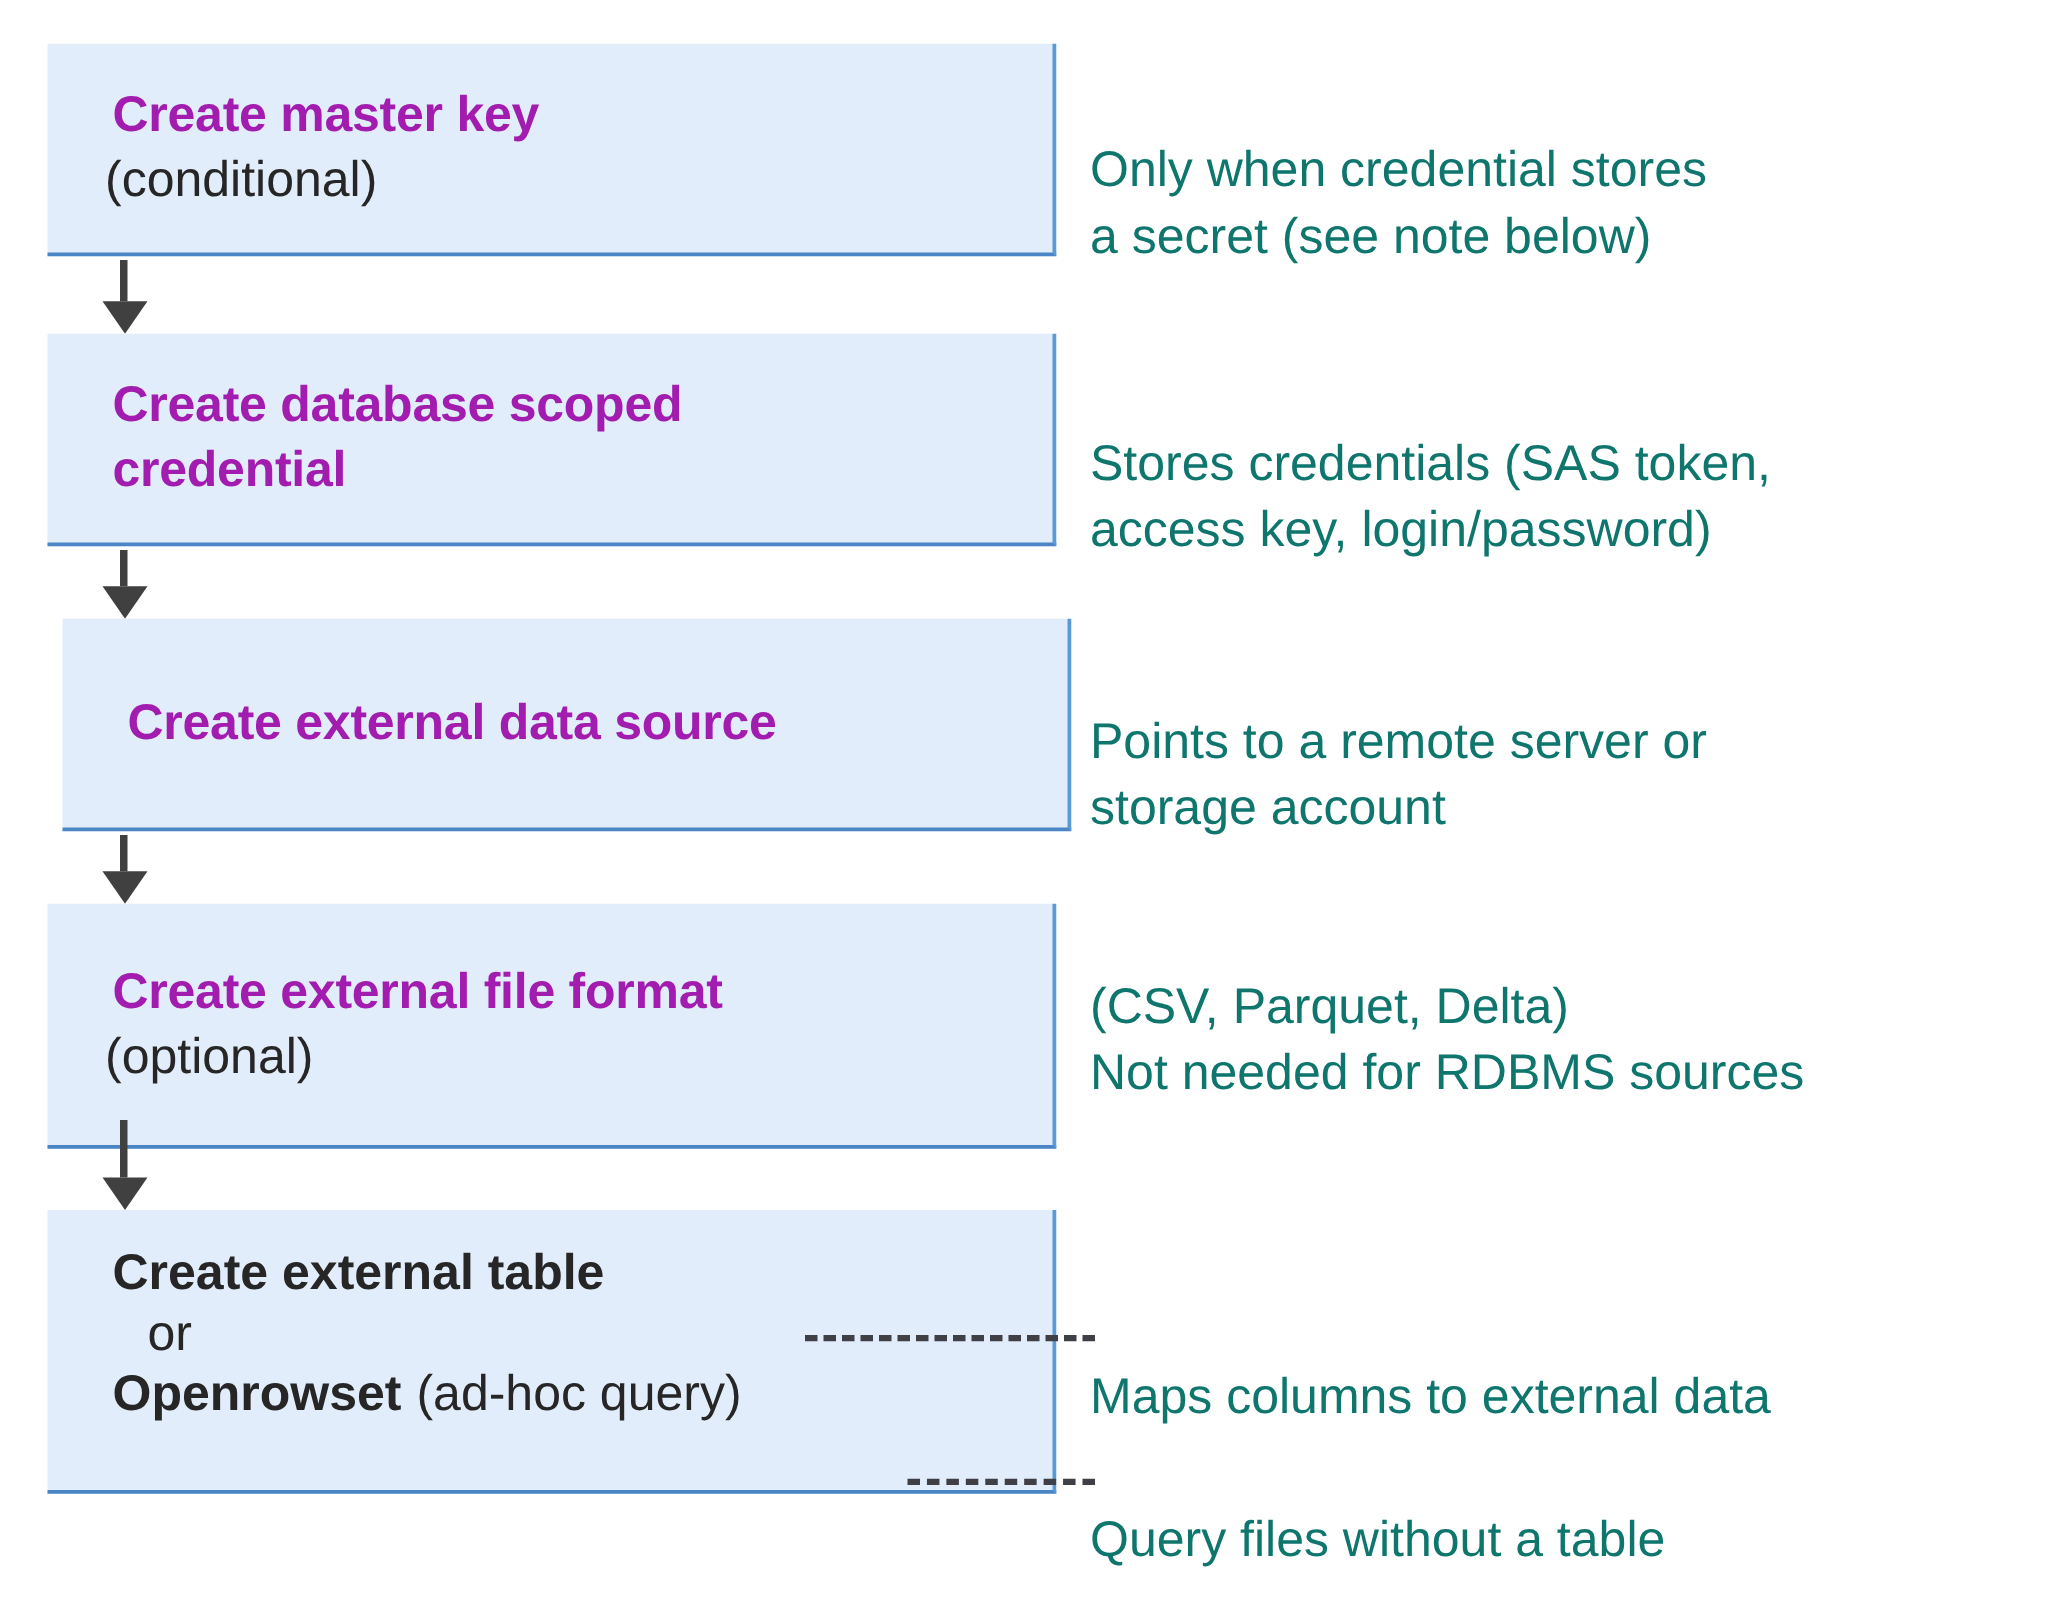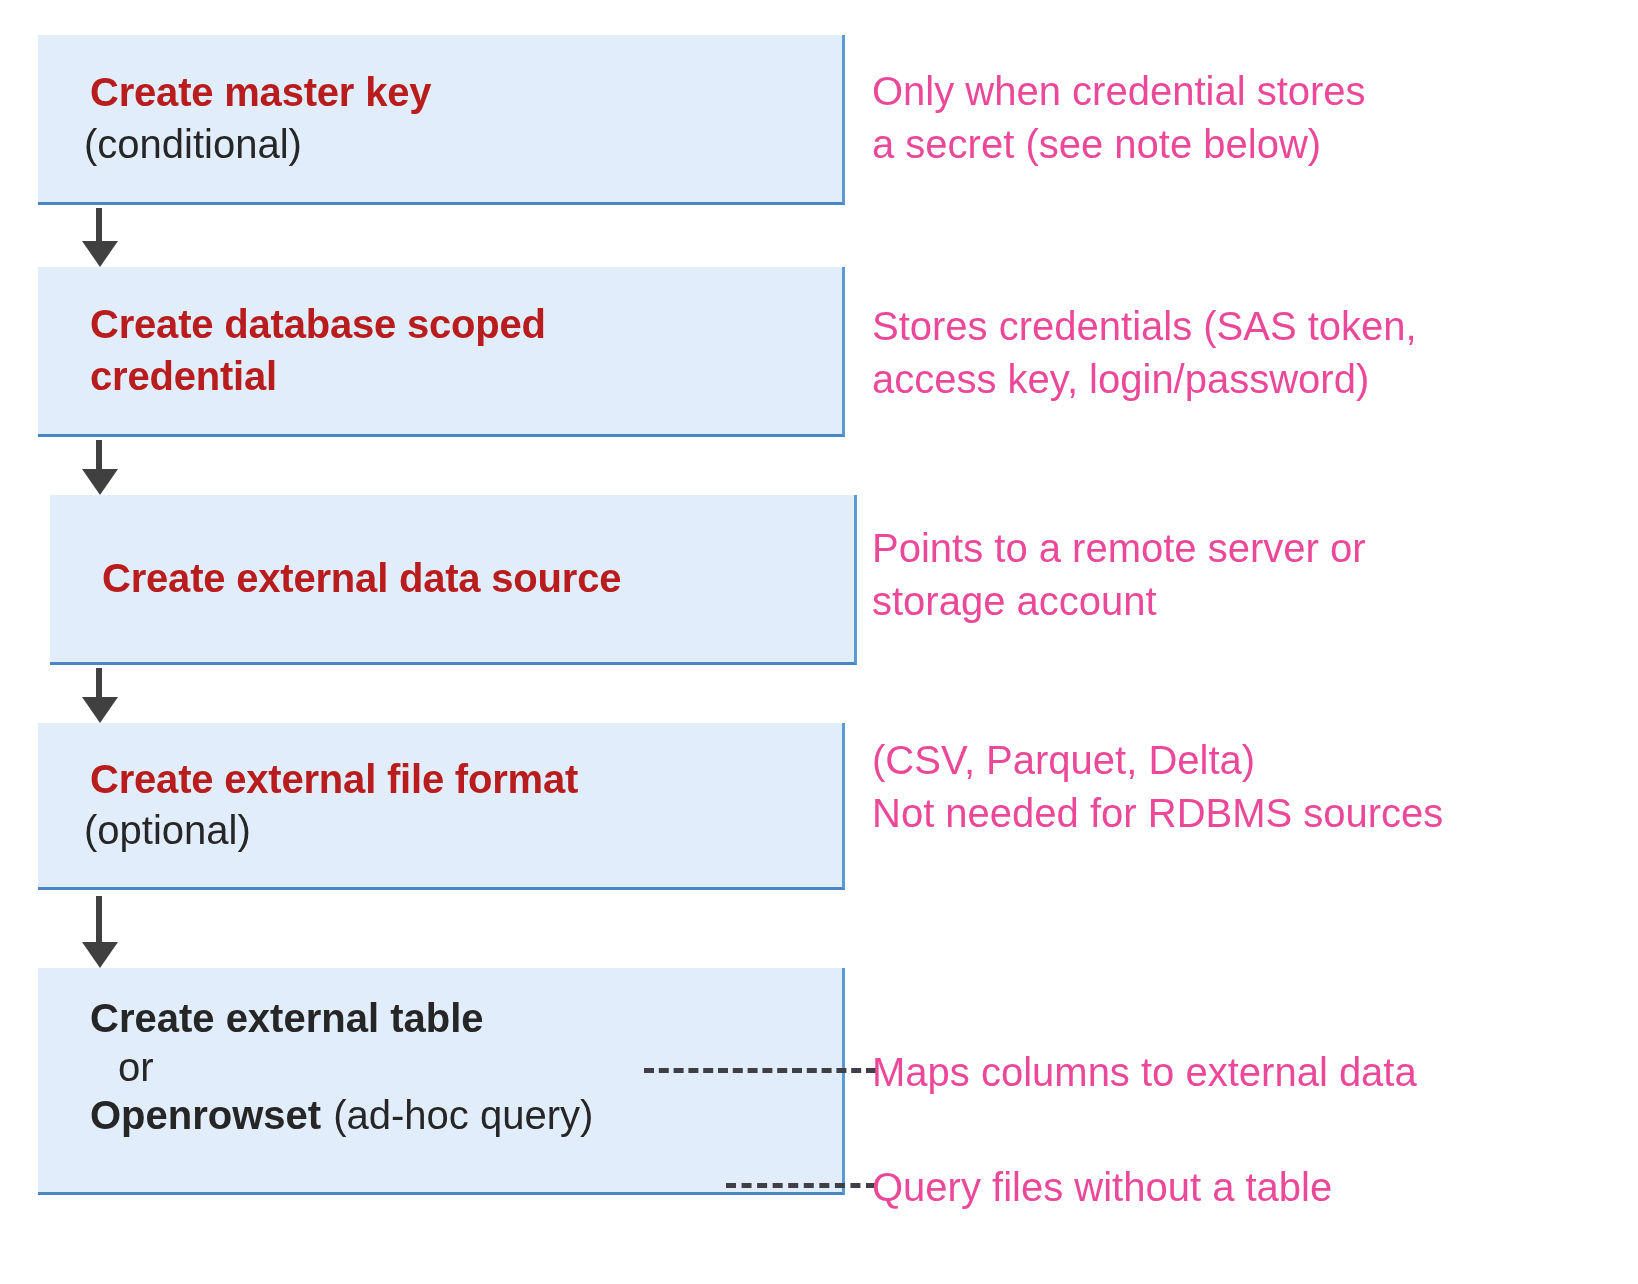--- a/index.html
+++ b/index.html
@@ -34,38 +34,39 @@
     flex-direction: column;
     justify-content: center;
   }
 
   .step-title {
     font-size: 40px;
     font-weight: bold;
     line-height: 1.28;
     letter-spacing: -0.2px;
     padding-left: 52px;
-    color: #b91c1c;
+    color: #a21caf;
   }
   .step-sub {
     font-size: 40px;
     font-weight: normal;
     line-height: 1.28;
     padding-left: 46px;
     color: #262626;
   }
 
   
   .annotation {
     position: absolute;
     left: 872px;
     width: 740px;
     font-size: 40px;
     line-height: 1.32;
-    color: #ec4899;
+    color: #0f766e;
+    margin-top: 45px;
   }
   .annotation .line { display: block; white-space: nowrap; }
 
   
   .connector {
     position: absolute;
     left: 82px;
     width: 36px;
   }
   .connector .shaft {
@@ -147,21 +148,21 @@
   <div class="annotation" style="top:522px;">
     <span class="line">Points to a remote server or</span>
     <span class="line">storage account</span>
   </div>
 
   <div class="connector" style="top:668px; height:55px;">
     <div class="shaft" style="height:29px;"></div>
     <div class="head" style="top:29px;"></div>
   </div>
 
-  <div class="step-box" style="top:723px; height:167px;">
+  <div class="step-box" style="top:723px; height:196px;">
     <div class="step-title">Create external file format</div>
     <div class="step-sub">(optional)</div>
   </div>
   <div class="annotation" style="top:734px;">
     <span class="line">(CSV, Parquet, Delta)</span>
     <span class="line">Not needed for RDBMS sources</span>
   </div>
 
   <div class="connector" style="top:896px; height:72px;">
     <div class="shaft" style="height:46px;"></div>

